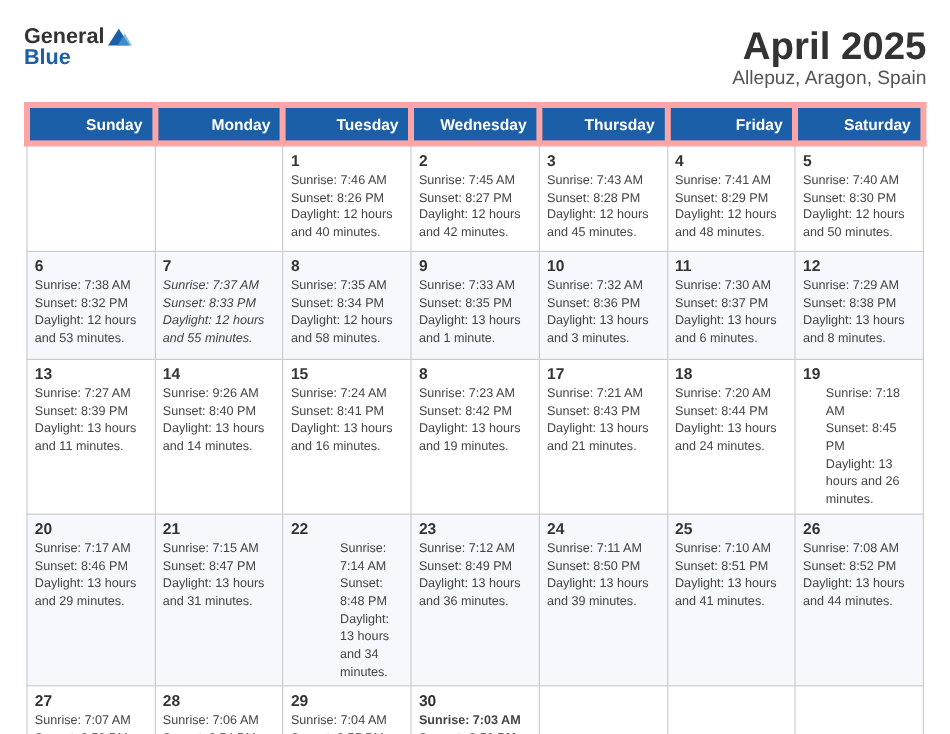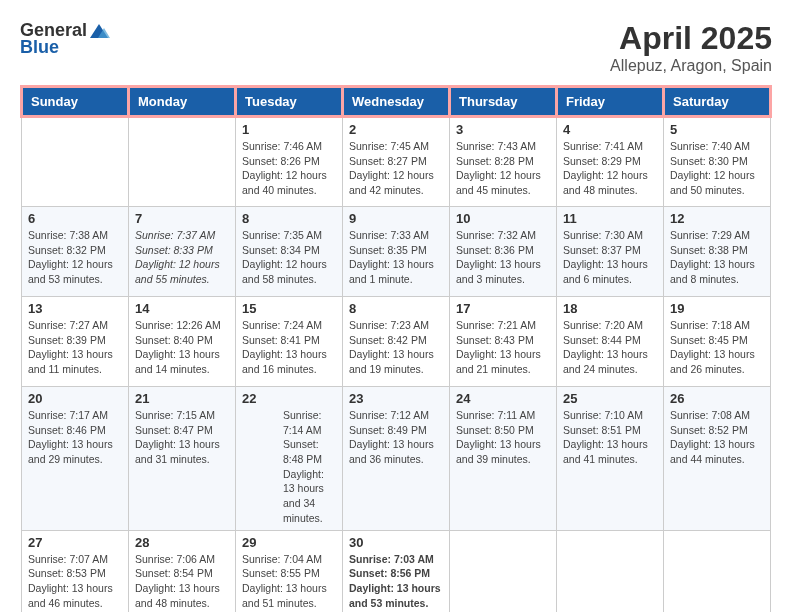--- a/index.html
+++ b/index.html
@@ -35,23 +35,23 @@
     .calendar {
       width: 100%;
       border-collapse: collapse;
       border: 1px solid #ccc;
     }
     .calendar th {
       background-color: #1a5fa8;
       color: #fff;
       font-size: 13px;
       font-weight: bold;
-      text-align: left;
+      text-align: right;
       padding: 6px 8px;
-      border: 3px solid #fca5a5;
+      border: 5px solid #fca5a5;
     }
     .calendar td {
       border: 1px solid #ccc;
       vertical-align: top;
       padding: 4px 6px;
       font-size: 11px;
       color: #333;
       width: calc(100% / 7);
       height: 90px;
     }
@@ -194,21 +194,21 @@
       </tr>
       <tr>
         <td>
           <div class="day-num">13</div>
           <div class="day-detail" style="white-space: pre-line;">Sunrise: 7:27 AM
 Sunset: 8:39 PM
 Daylight: 13 hours and 11 minutes.</div>
         </td>
         <td>
           <div class="day-num">14</div>
-          <div class="day-detail" style="white-space: pre-line;">Sunrise: 12:26 AM
+          <div class="day-detail" style="white-space: pre-line;">Sunrise: 9:26 AM
 Sunset: 8:40 PM
 Daylight: 13 hours and 14 minutes.</div>
         </td>
         <td>
           <div class="day-num">15</div>
           <div class="day-detail" style="white-space: pre-line;">Sunrise: 7:24 AM
 Sunset: 8:41 PM
 Daylight: 13 hours and 16 minutes.</div>
         </td>
         <td>
@@ -224,21 +224,21 @@
 Daylight: 13 hours and 21 minutes.</div>
         </td>
         <td>
           <div class="day-num">18</div>
           <div class="day-detail" style="white-space: pre-line;">Sunrise: 7:20 AM
 Sunset: 8:44 PM
 Daylight: 13 hours and 24 minutes.</div>
         </td>
         <td>
           <div class="day-num">19</div>
-          <div class="day-detail" style="white-space: pre-line;">Sunrise: 7:18 AM
+          <div class="day-detail" style="white-space: pre-line; margin-left: 19px;">Sunrise: 7:18 AM
 Sunset: 8:45 PM
 Daylight: 13 hours and 26 minutes.</div>
         </td>
       </tr>
       <tr>
         <td>
           <div class="day-num">20</div>
           <div class="day-detail" style="white-space: pre-line;">Sunrise: 7:17 AM
 Sunset: 8:46 PM
 Daylight: 13 hours and 29 minutes.</div>

